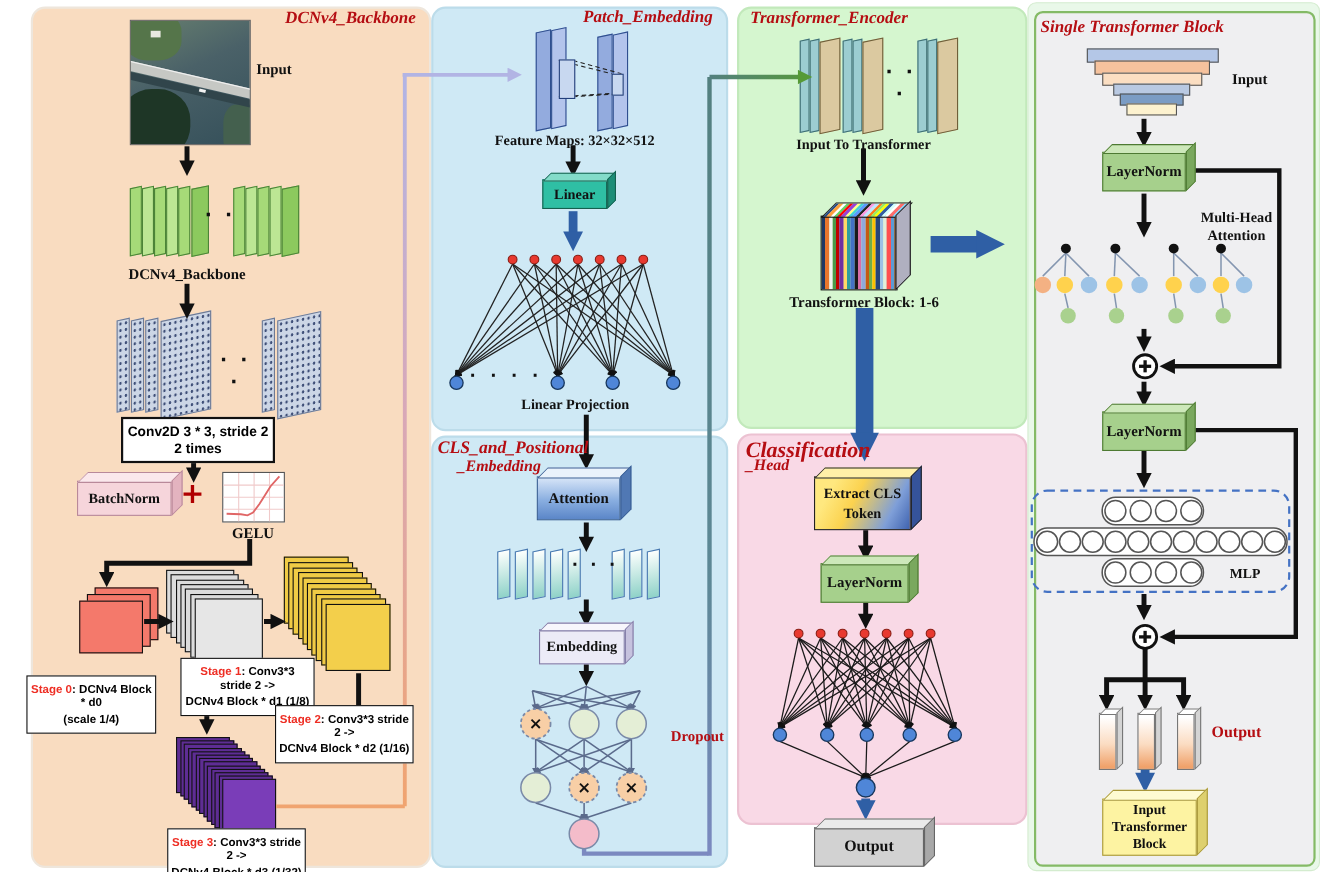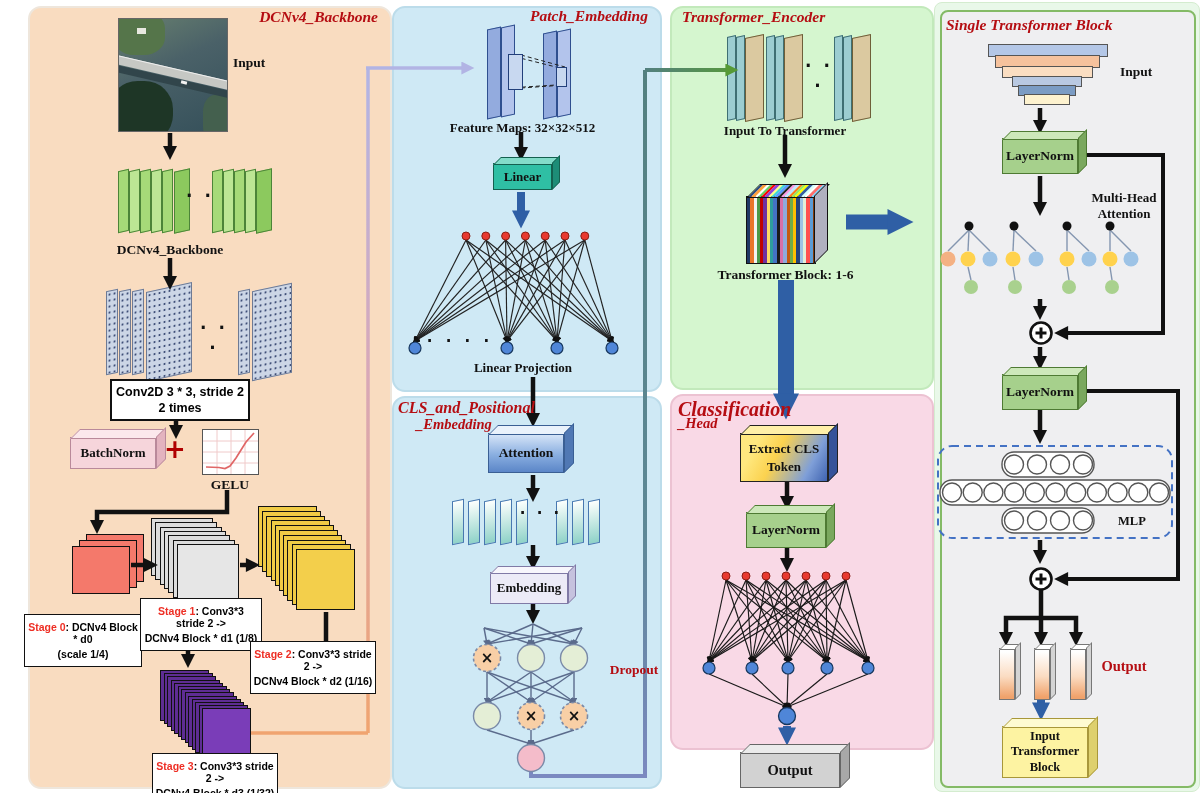--- a/index.html
+++ b/index.html
@@ -361,21 +361,21 @@
       </g>
       <polyline points="3,37 16,37.5 22,38.5 27,36 33,28 43,12 51,3" fill="none" stroke="#e06666" stroke-width="1.7"></polyline>
     </svg>
   </div>
   <div class="lbl ctr" style="left:200px;top:477px;width:60px;font-size:13.5px;">GELU</div>
 
   <div class="stageLbl" style="left:24px;top:614px;width:112px;">
     <div><span class="rn">Stage 0</span><span>: DCNv4 Block * d0</span></div>
     <div>(scale 1/4)</div>
   </div>
-  <div class="stageLbl" style="left:140px;top:598px;width:116px;">
+  <div class="stageLbl" style="left:164px;top:598px;width:116px;">
     <div><span class="rn">Stage 1</span><span>: Conv3*3 stride 2 -&gt;</span></div>
     <div>DCNv4 Block * d1 (1/8)</div>
   </div>
   <div class="stageLbl" style="left:250px;top:641px;width:120px;">
     <div><span class="rn">Stage 2</span><span>: Conv3*3 stride 2  -&gt;</span></div>
     <div>DCNv4 Block * d2 (1/16)</div>
   </div>
   <div class="stageLbl" style="left:152px;top:753px;width:120px;">
     <div><span class="rn">Stage 3</span><span>: Conv3*3 stride 2  -&gt;</span></div>
     <div>DCNv4 Block * d3 (1/32)</div>

